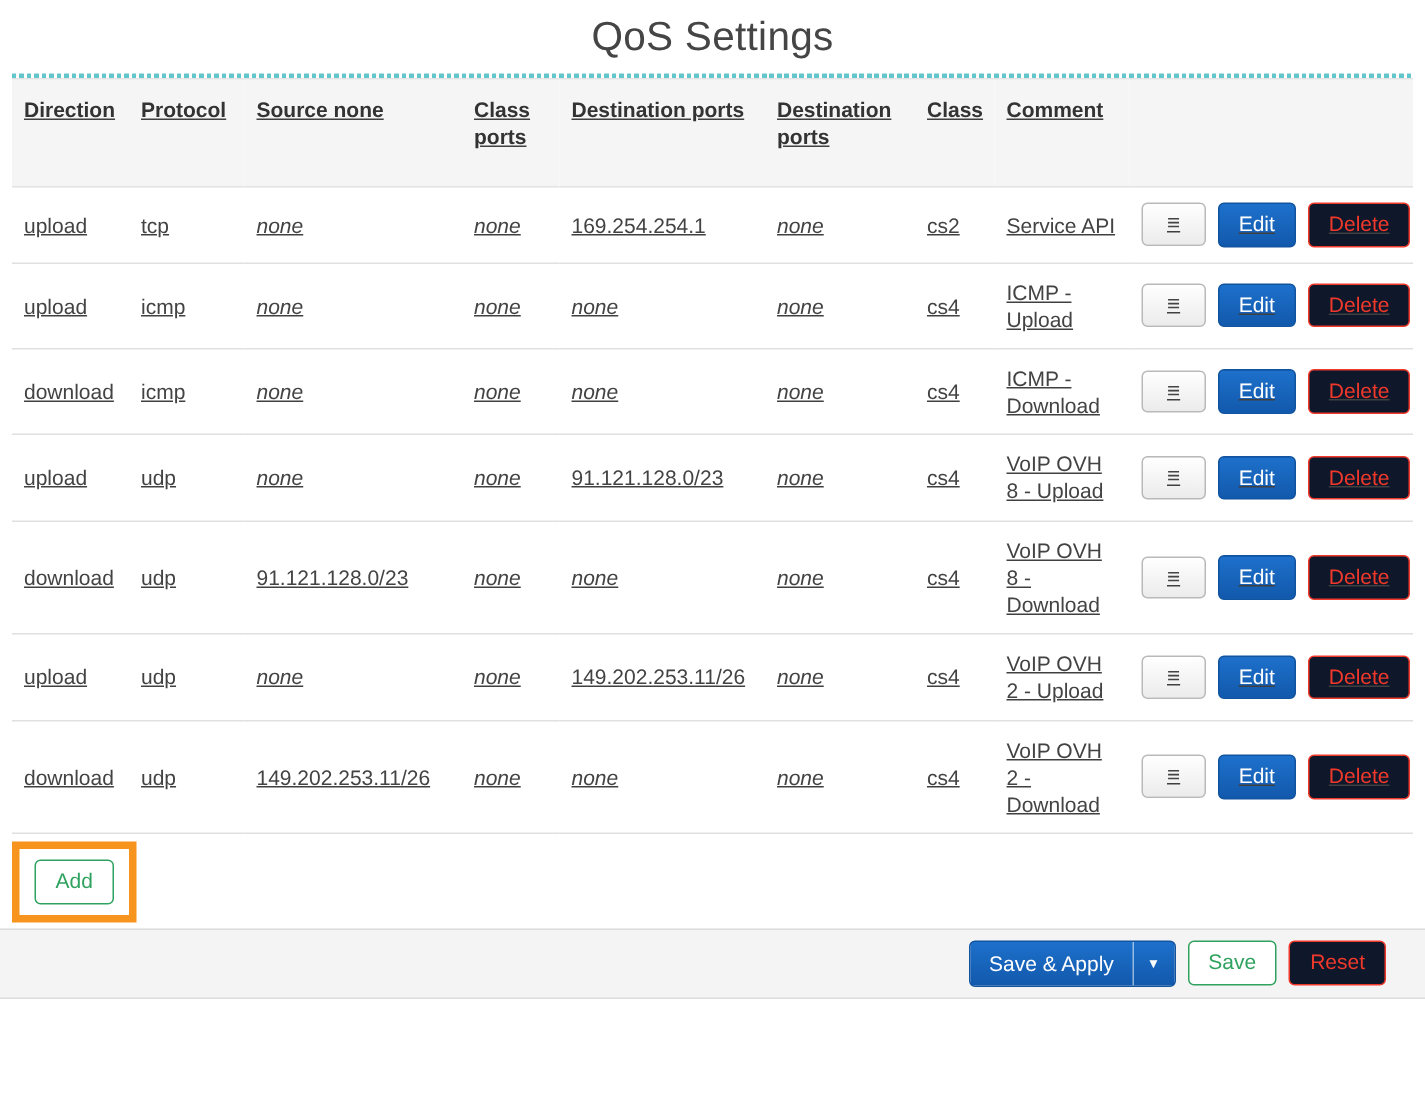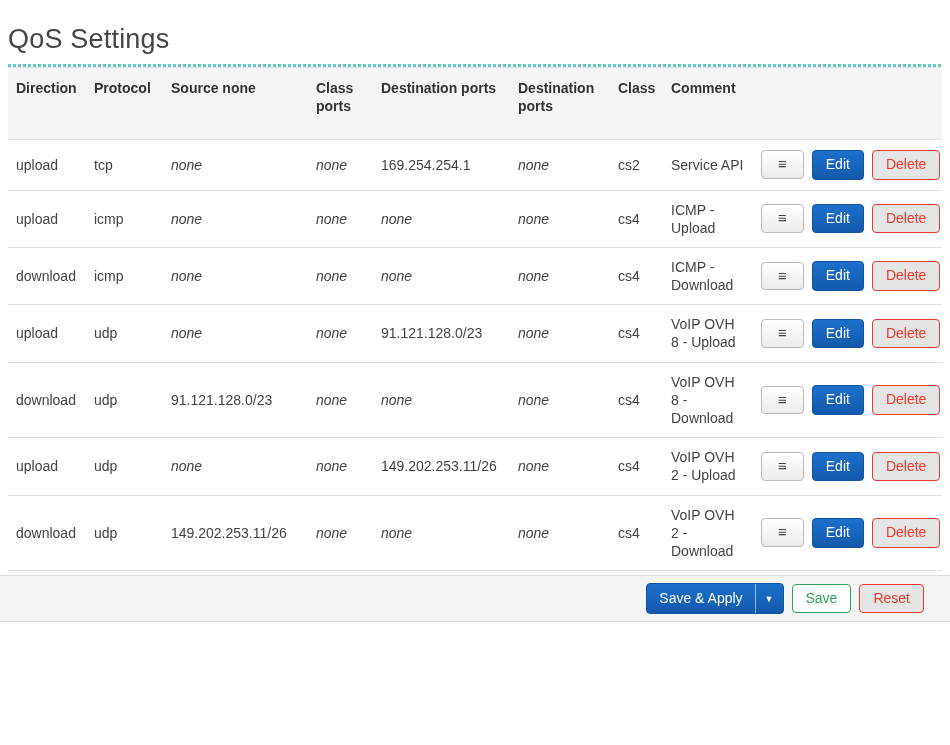--- a/index.html
+++ b/index.html
@@ -9,23 +9,23 @@
     background: #ffffff;
     font-family: "Liberation Sans", sans-serif;
     color: #404040;
     overflow: hidden;
   }
   .page { width: 950px; }
   .content { padding: 0 8px; }
 
   
   .page-title {
-    margin: 0; padding-top: 24px;
+    margin: 0; padding-top: 9px;
     font-size: 27px; font-weight: normal;
-    color: #454545; letter-spacing: 0.2px;
+    color: #454545; letter-spacing: 0.2px; text-align: center;
   }
   .dotted-divider {
     margin-top: 9px; height: 3px; width: 100%;
     background: repeating-linear-gradient(90deg, #63c6cc 0 3px, transparent 3px 5px);
   }
 
   
   .intro {
     margin: 15px 0 0 0;
     font-size: 14px; line-height: 1.33; color: #404040;
@@ -34,21 +34,21 @@
 
   
   .section-title {
     margin: 17px 0 9px 0;
     font-size: 17px; font-weight: bold; color: #303030;
   }
 
   
   table.rules {
     width: 934px; border-collapse: collapse;
-    font-size: 14px; table-layout: fixed;
+    font-size: 14px; table-layout: fixed; text-decoration: underline;
   }
   table.rules thead th {
     background: #f5f5f5;
     border-top: 1px solid #e3e3e3;
     border-bottom: 1px solid #e3e3e3;
     text-align: left; vertical-align: top;
     font-weight: bold; color: #333;
     padding: 12px 8px 24px 8px;
     line-height: 1.25;
   }
@@ -75,21 +75,21 @@
   .btn-handle {
     background: linear-gradient(#ffffff, #ebebeb);
     border: 1px solid #b9b9b9; color: #444;
     padding: 4px 16px; font-size: 15px; font-weight: bold;
   }
   .btn-primary {
     background: linear-gradient(#1d70cb, #1259ac);
     border: 1px solid #10539f; color: #ffffff;
   }
   .btn-outline-danger {
-    background: #e5e5e5; border: 1px solid #f0392b; color: #f0392b;
+    background: #0f172a; border: 1px solid #f0392b; color: #f0392b;
   }
   .btn-outline-success {
     background: #ffffff; border: 1px solid #30a25f; color: #30a25f;
   }
 
   
   .add-wrap {
     display: inline-block;
     border: 5px solid #f7941e;
     padding: 7px 10px;
@@ -297,20 +297,23 @@
             <button class="btn btn-primary">Edit</button>
             <button class="btn btn-outline-danger">Delete</button>
           </span>
         </td>
       </tr>
     </tbody>
     </table>
 
     
 
+    <div class="add-wrap">
+      <button class="btn btn-outline-success">Add</button>
+    </div>
   </div>
 
   <div class="footer">
     <span class="split-btn">
       <span class="main">Save &amp; Apply</span>
       <span class="caret">
         <span>▼</span>
       </span>
     </span>
     <button class="btn btn-outline-success">Save</button>

